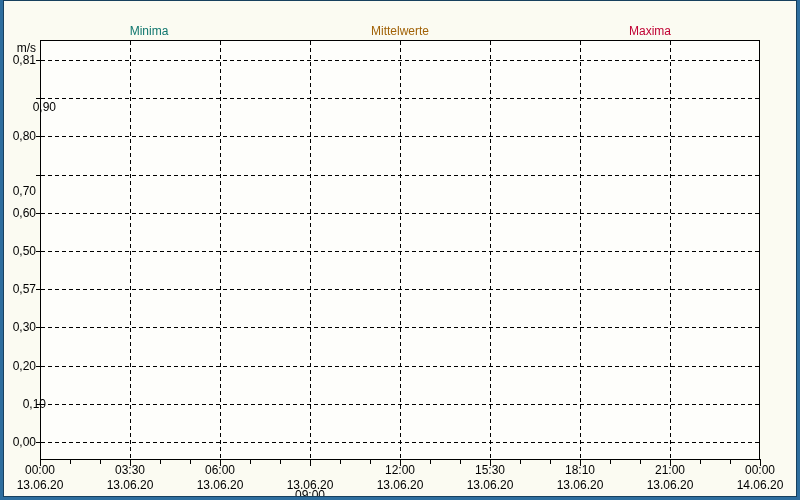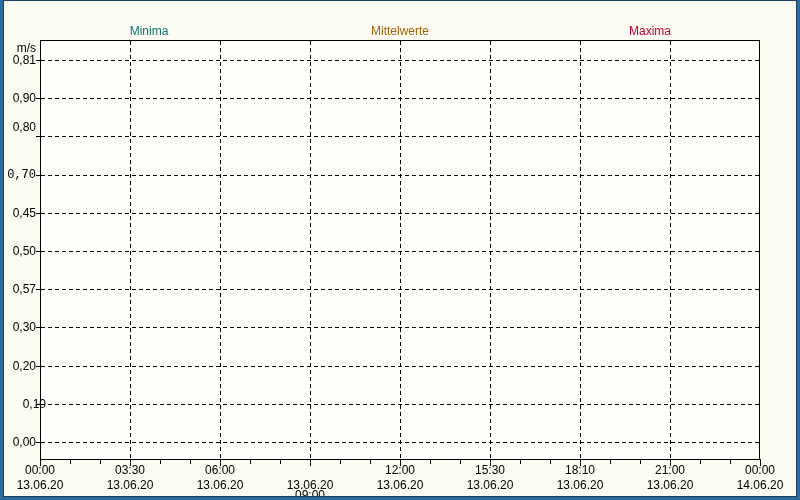--- a/index.html
+++ b/index.html
@@ -131,24 +131,24 @@
       <div class="xtick minor" style="left: 569px;"></div>
       <div class="xtick minor" style="left: 599px;"></div>
       <div class="vgrid" style="left: 629px;"></div>
       <div class="xtick major" style="left: 629px;"></div>
       <div class="xtick minor" style="left: 659px;"></div>
       <div class="xtick minor" style="left: 689px;"></div>
       <div class="xtick major" style="left: 719px;"></div>
     </div>
 
 <div class="ylab" style="top: 53px;">0,81</div>
-    <div class="ylab" style="top: 91px;">0,90</div>
-    <div class="ylab" style="top: 120px;">0,80</div>
-    <div class="ylab" style="top: 168px; font-family: Liberation Mono, monospace;">0,70</div>
-    <div class="ylab" style="top: 206px;">0,45</div>
+    <div class="ylab" style="top: 100px; padding-left: 20px;">0,90</div>
+    <div class="ylab" style="top: 129px;">0,80</div>
+    <div class="ylab" style="top: 184px;">0,70</div>
+    <div class="ylab" style="top: 206px;">0,60</div>
     <div class="ylab" style="top: 244px;">0,50</div>
     <div class="ylab" style="top: 282px;">0,57</div>
     <div class="ylab" style="top: 320px;">0,30</div>
     <div class="ylab" style="top: 359px;">0,20</div>
     <div class="ylab" style="top: 397px; padding-left: 10px;">0,10</div>
     <div class="ylab" style="top: 435px;">0,00</div>
     <div class="xlab" style="left: 4px; top: 464px;">00:00</div>
     <div class="xlab" style="left: 4px; top: 479px;">13.06.20</div>
     <div class="xlab" style="left: 94px; top: 464px;">03:30</div>
     <div class="xlab" style="left: 94px; top: 479px;">13.06.20</div>

